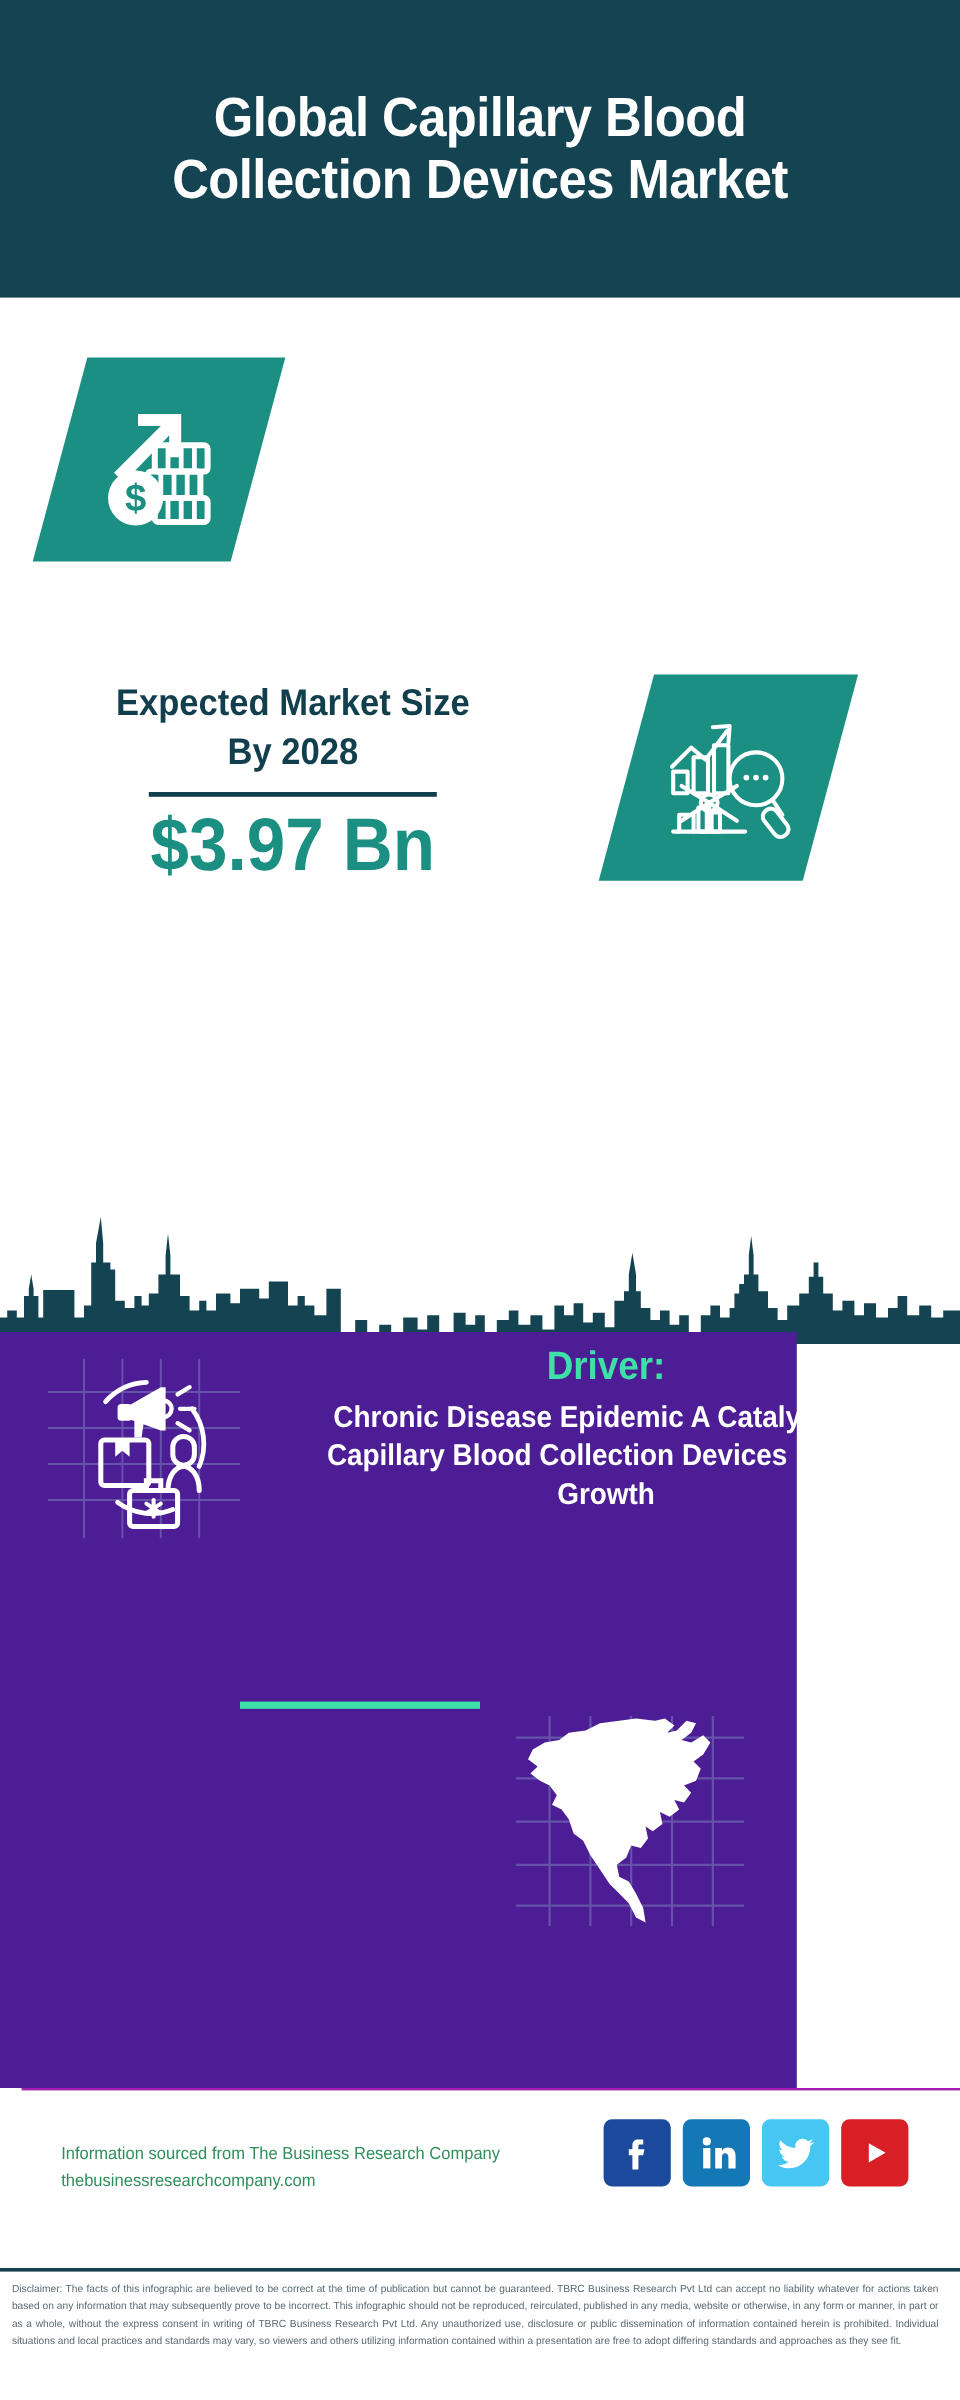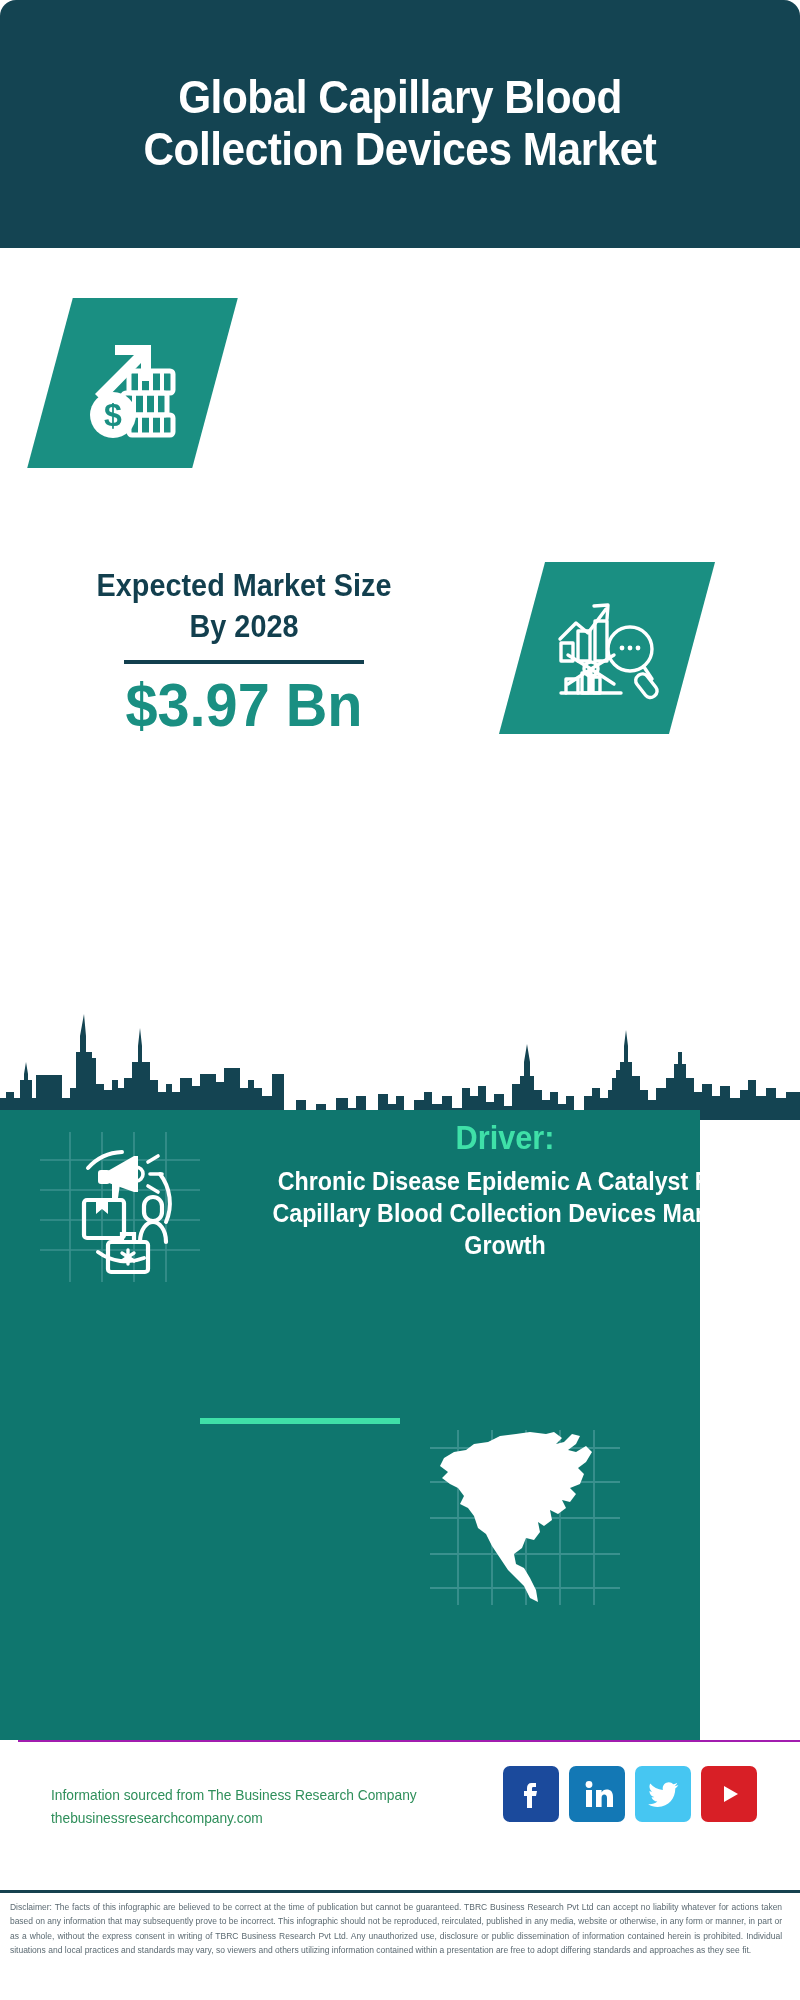--- a/index.html
+++ b/index.html
@@ -1,21 +1,21 @@
 <!DOCTYPE html>
 <html><head>
 <meta charset="utf-8">
 <style>
   html,body{margin:0;padding:0;}
   body{
     width:800px;height:2000px;background:#ffffff;
     font-family:"Liberation Sans", sans-serif;
     overflow:hidden;position:relative;
   }
-  .page{width:800px;height:2000px;position:relative;overflow:hidden;border-radius:16px;}
+  .page{width:800px;height:2000px;position:relative;overflow:hidden;}
 
   
   .header{
     position:absolute;left:0;top:0;width:800px;height:248px;
     background:#144452;display:flex;align-items:center;justify-content:center;
   }
   .header-title{
     color:#ffffff;font-weight:bold;font-size:46px;line-height:1.12;
     text-align:center;letter-spacing:-0.5px;
     transform:scaleX(0.92);transform-origin:center;
@@ -49,21 +49,21 @@
   .stat2-text{position:absolute;left:35px;top:18px;width:330px;text-align:center;}
   .icon2-box{left:478px;top:14px;width:170px;height:172px;}
   .divider-dark2{width:240px;height:4px;background:#123f4e;margin:12px auto 8px auto;}
 
   
   .skyline-wrap{position:absolute;left:0;top:1000px;width:800px;height:120px;}
   .skyline-wrap svg{display:block;width:800px;height:120px;}
 
   
   .darkbody{
-    position:absolute;left:0;top:1110px;width:664px;height:630px;background:#0f766e;padding-left:36px;
+    position:absolute;left:0;top:1110px;width:664px;height:630px;background:#4c1d95;
   }
   .grid-left{position:absolute;left:40px;top:22px;width:160px;height:150px;opacity:0.30;}
   .driver-icon{position:absolute;left:48px;top:20px;width:150px;height:152px;}
   .driver-text{position:absolute;left:225px;top:8px;width:560px;text-align:center;}
   .driver-title{
     color:#3fe0a8;font-weight:bold;font-size:33px;line-height:1.2;
     transform:scaleX(0.93);transform-origin:center;
   }
   .driver-body{
     color:#ffffff;font-weight:bold;font-size:25px;line-height:1.28;margin-top:7px;

